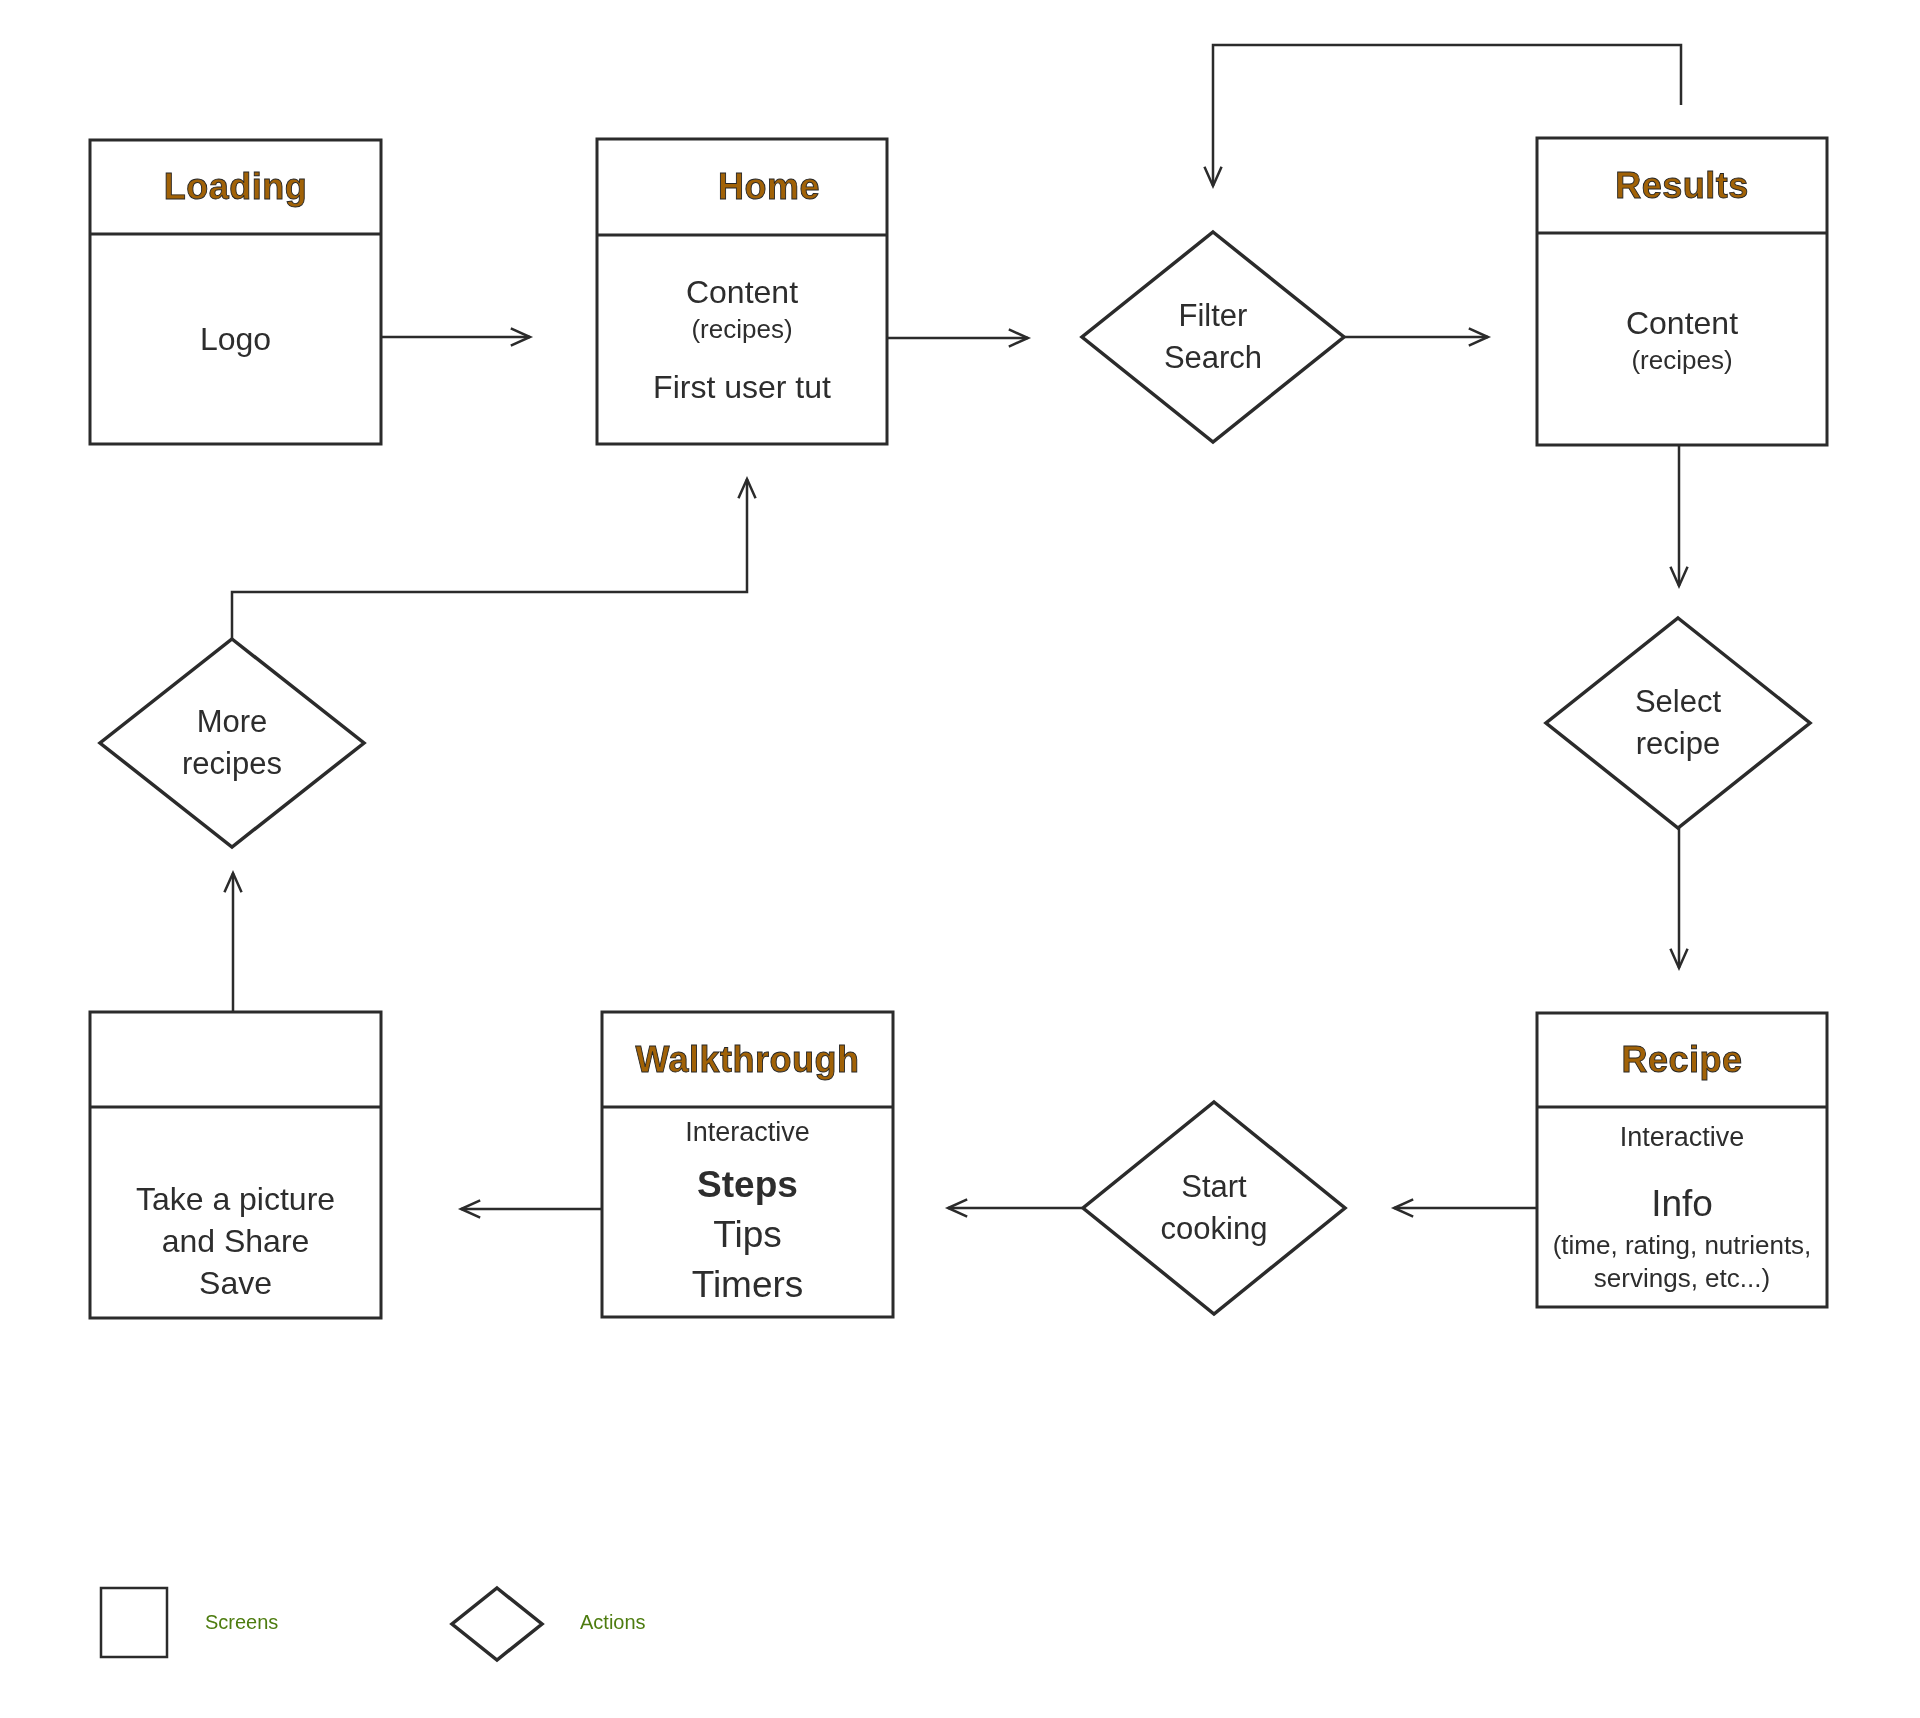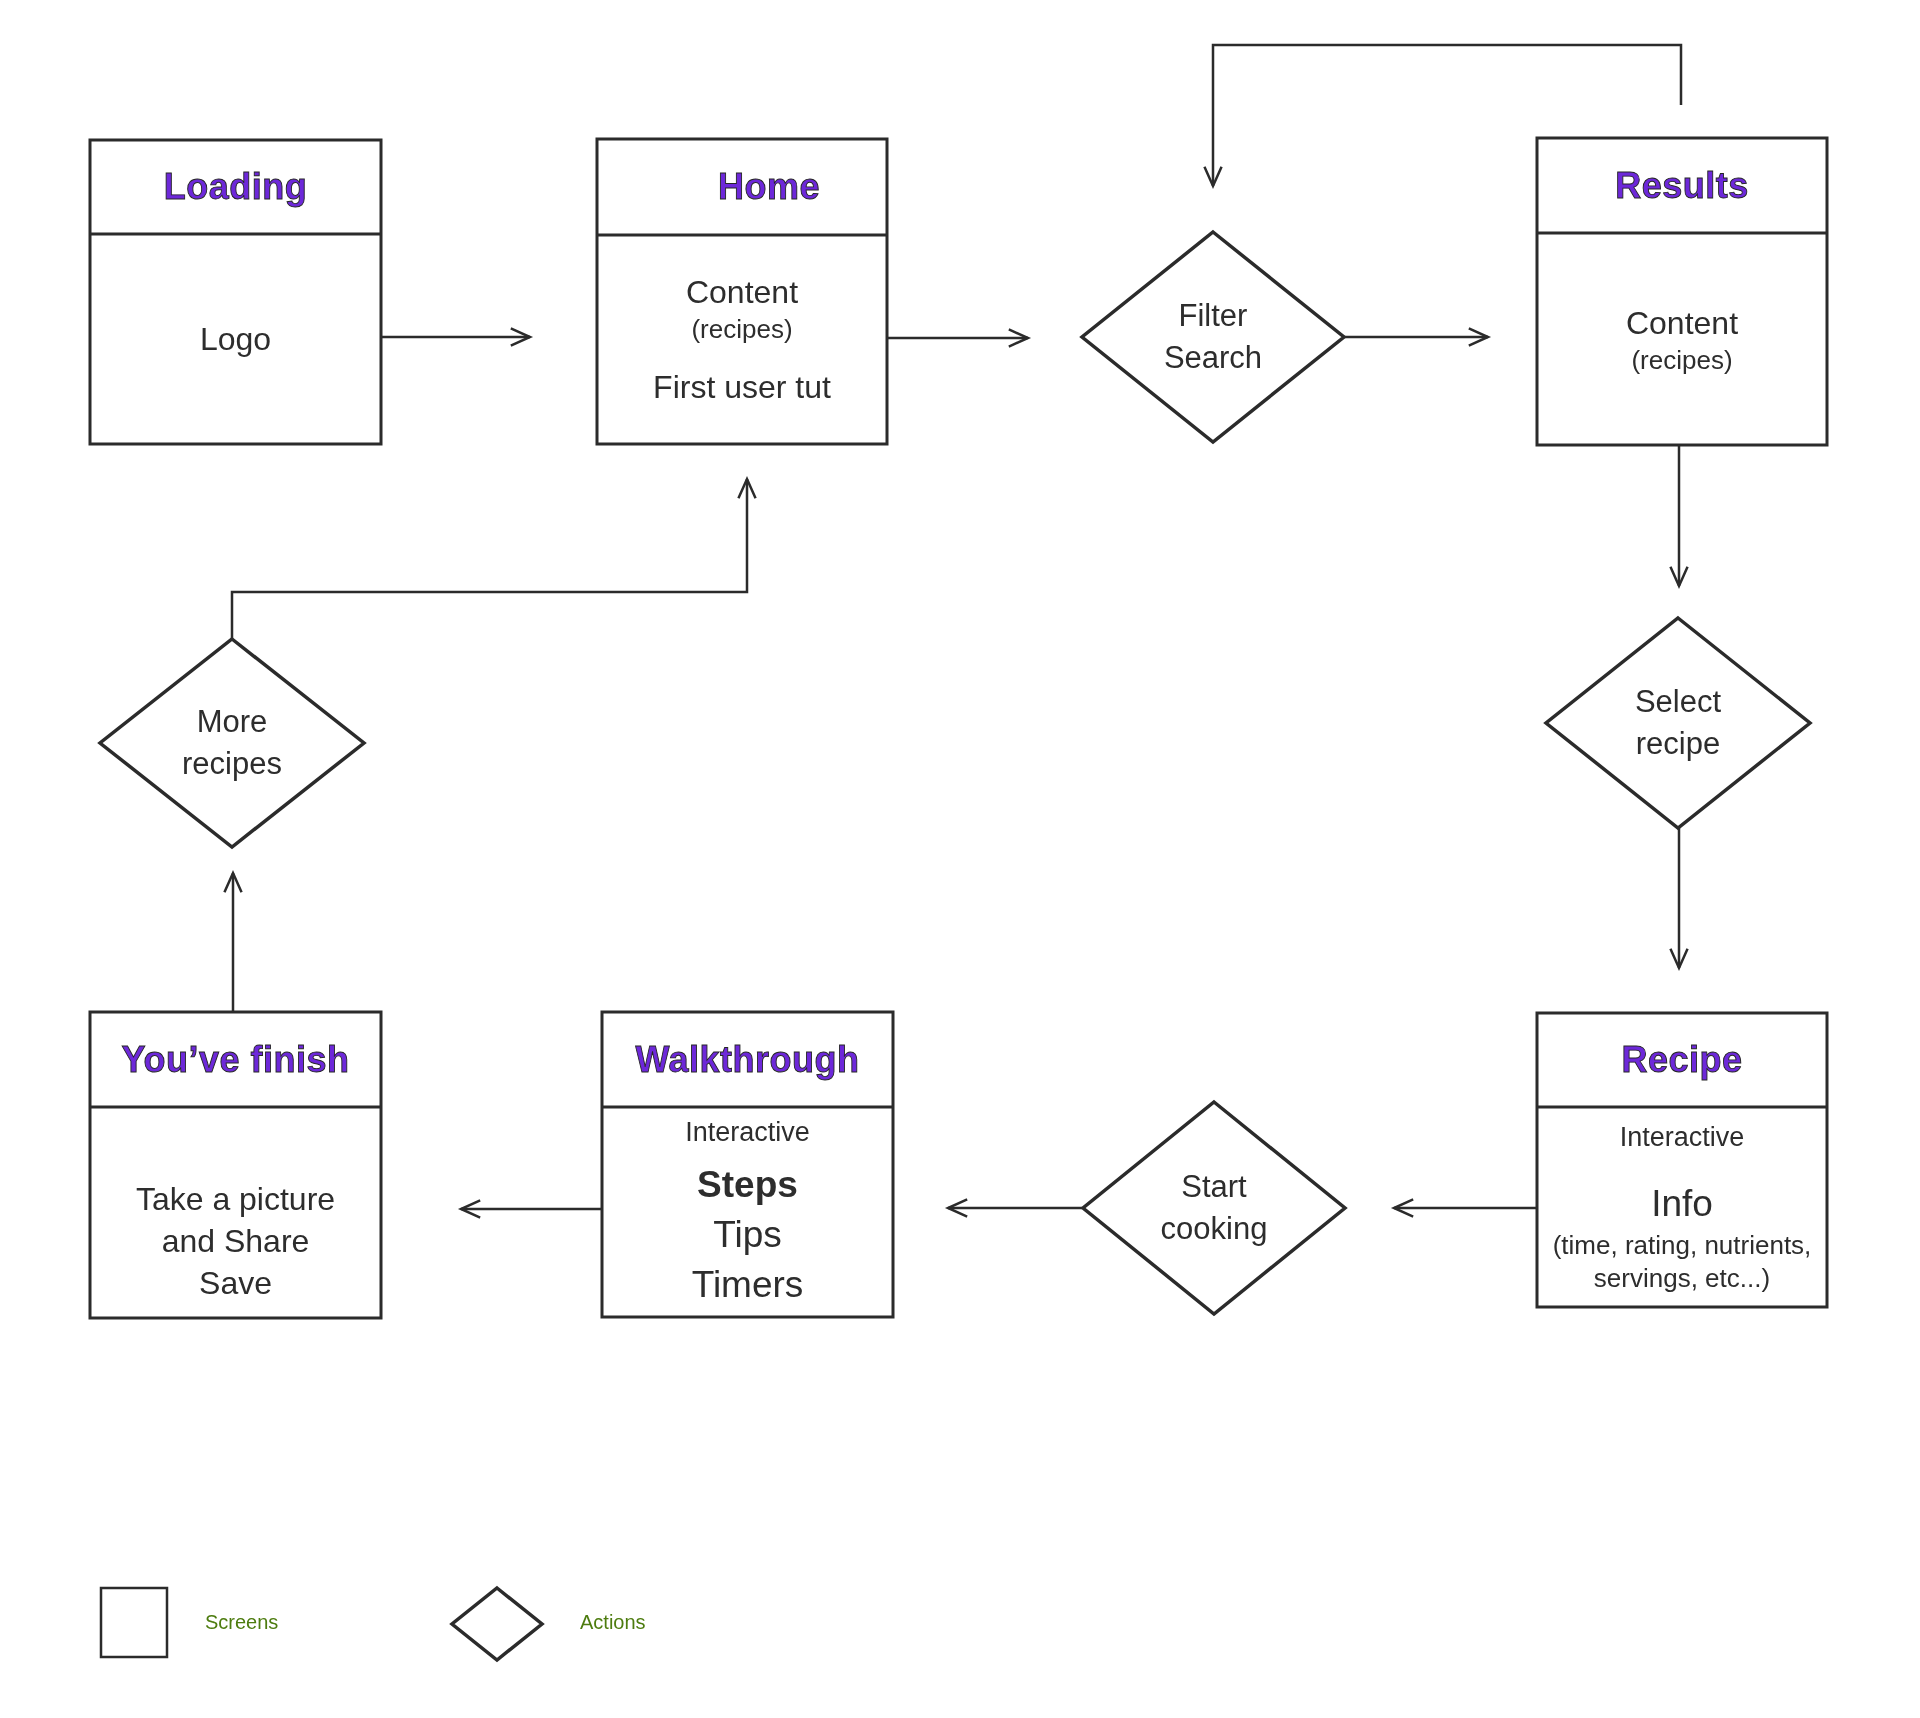--- a/index.html
+++ b/index.html
@@ -12,21 +12,21 @@
     color:#2d2d2d;
     overflow:hidden;
   }
   #diagram-svg{position:absolute;left:0;top:0;}
   .overlay{position:absolute;display:flex;align-items:center;justify-content:center;text-align:center;}
   .col{flex-direction:column;}
   .title-lbl{
     font-weight:700;
     font-size:36px;
     letter-spacing:0.5px;
-    color:#6d28d9;
+    color:#a16207;
     -webkit-text-stroke:0.9px #262626;
     font-family:"Liberation Sans", sans-serif;
   }
   .ln{width:100%;text-align:center;}
   .lg{font-size:32px;line-height:42px;}
   .xl{font-size:37px;line-height:50px;}
   .md{font-size:27px;line-height:36px;}
   .sm{font-size:26px;line-height:33px;}
   .dm{font-size:31px;line-height:42px;}
   .legend-lbl{font-size:20px;color:#4d7c0f;}
@@ -80,21 +80,20 @@
       <path d="M 755.562969514251 498.17486774655845 L 747 479 L 738.437030485749 498.17486774655845" fill="none" stroke="#2b2b2b" stroke-width="2.5" stroke-linejoin="miter"></path>
       <rect x="101" y="1588" width="66" height="69" fill="#ffffff" stroke="#2b2b2b" stroke-width="2.5"></rect>
       <polygon points="497,1588 542,1624 497,1660 452,1624" fill="#ffffff" stroke="#2b2b2b" stroke-width="3.5"></polygon>
     </svg>
 
   <div class="overlay title-lbl" style="left:90px;top:140px;width:291px;height:94px">Loading</div>
   <div class="overlay title-lbl" style="left:597px;top:139px;width:344px;height:96px">Home</div>
   <div class="overlay title-lbl" style="left:1537px;top:138px;width:290px;height:95px">Results</div>
   <div class="overlay title-lbl" style="left:1537px;top:1013px;width:290px;height:94px">Recipe</div>
   <div class="overlay title-lbl" style="left:602px;top:1012px;width:291px;height:95px">Walkthrough</div>
-  <div class="overlay title-lbl" style="left:90px;top:1012px;width:291px;height:95px">You’ve finish</div>
 
   <div class="overlay col" style="left:90px;top:234px;width:291px;height:210px">
     <div class="ln lg">Logo</div>
   </div>
 
   <div class="overlay col" style="left:597px;top:235px;width:290px;height:209px">
     <div class="ln lg">Content</div>
     <div class="ln sm">(recipes)</div>
     <div class="ln lg gap">First user tut</div>
   </div>

